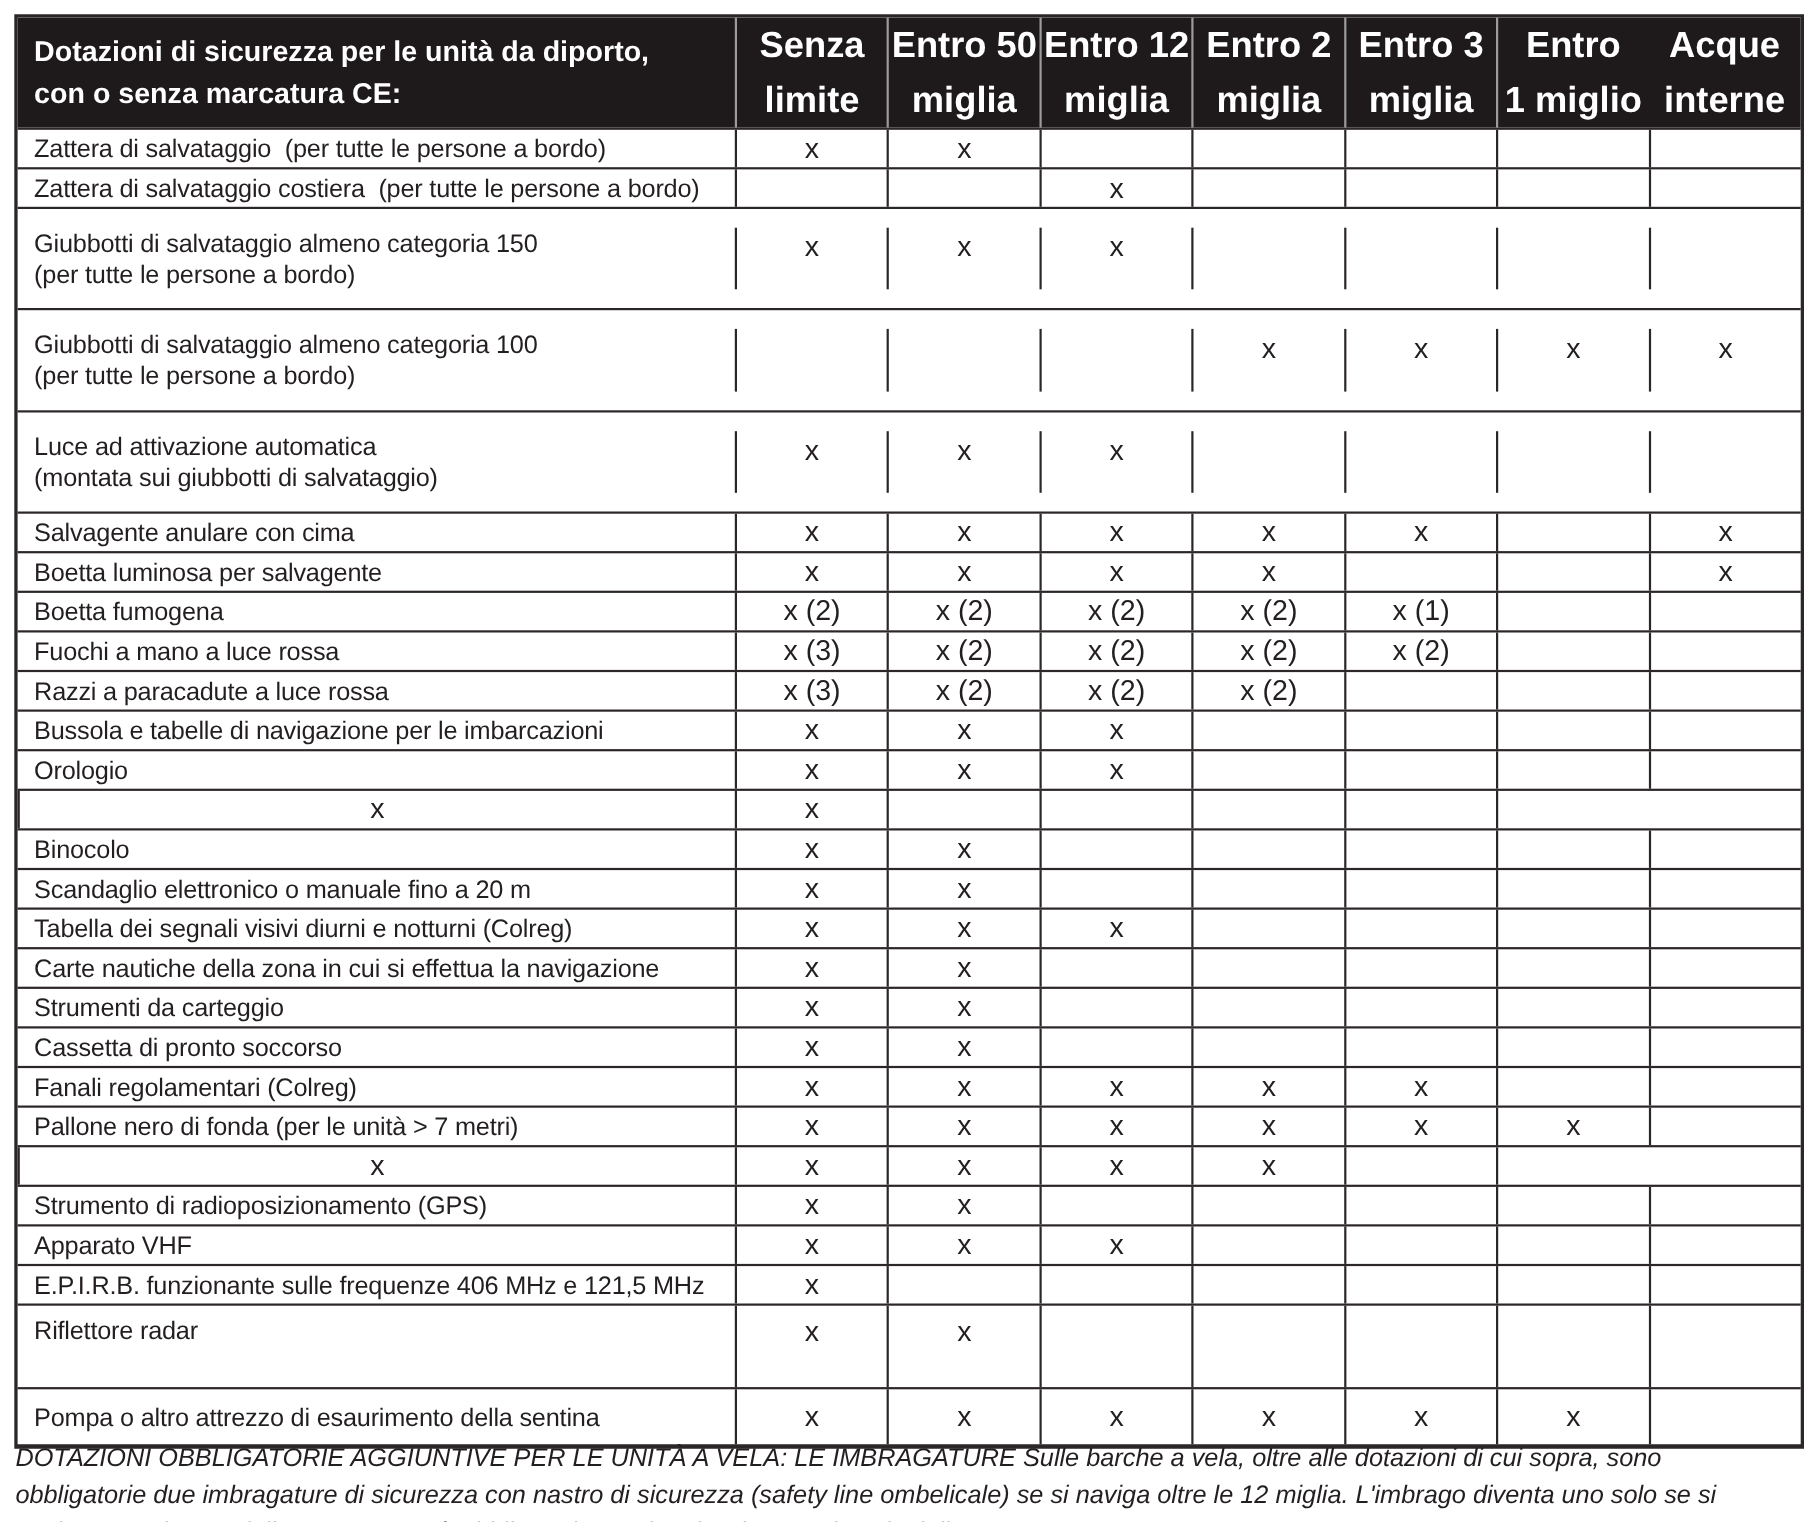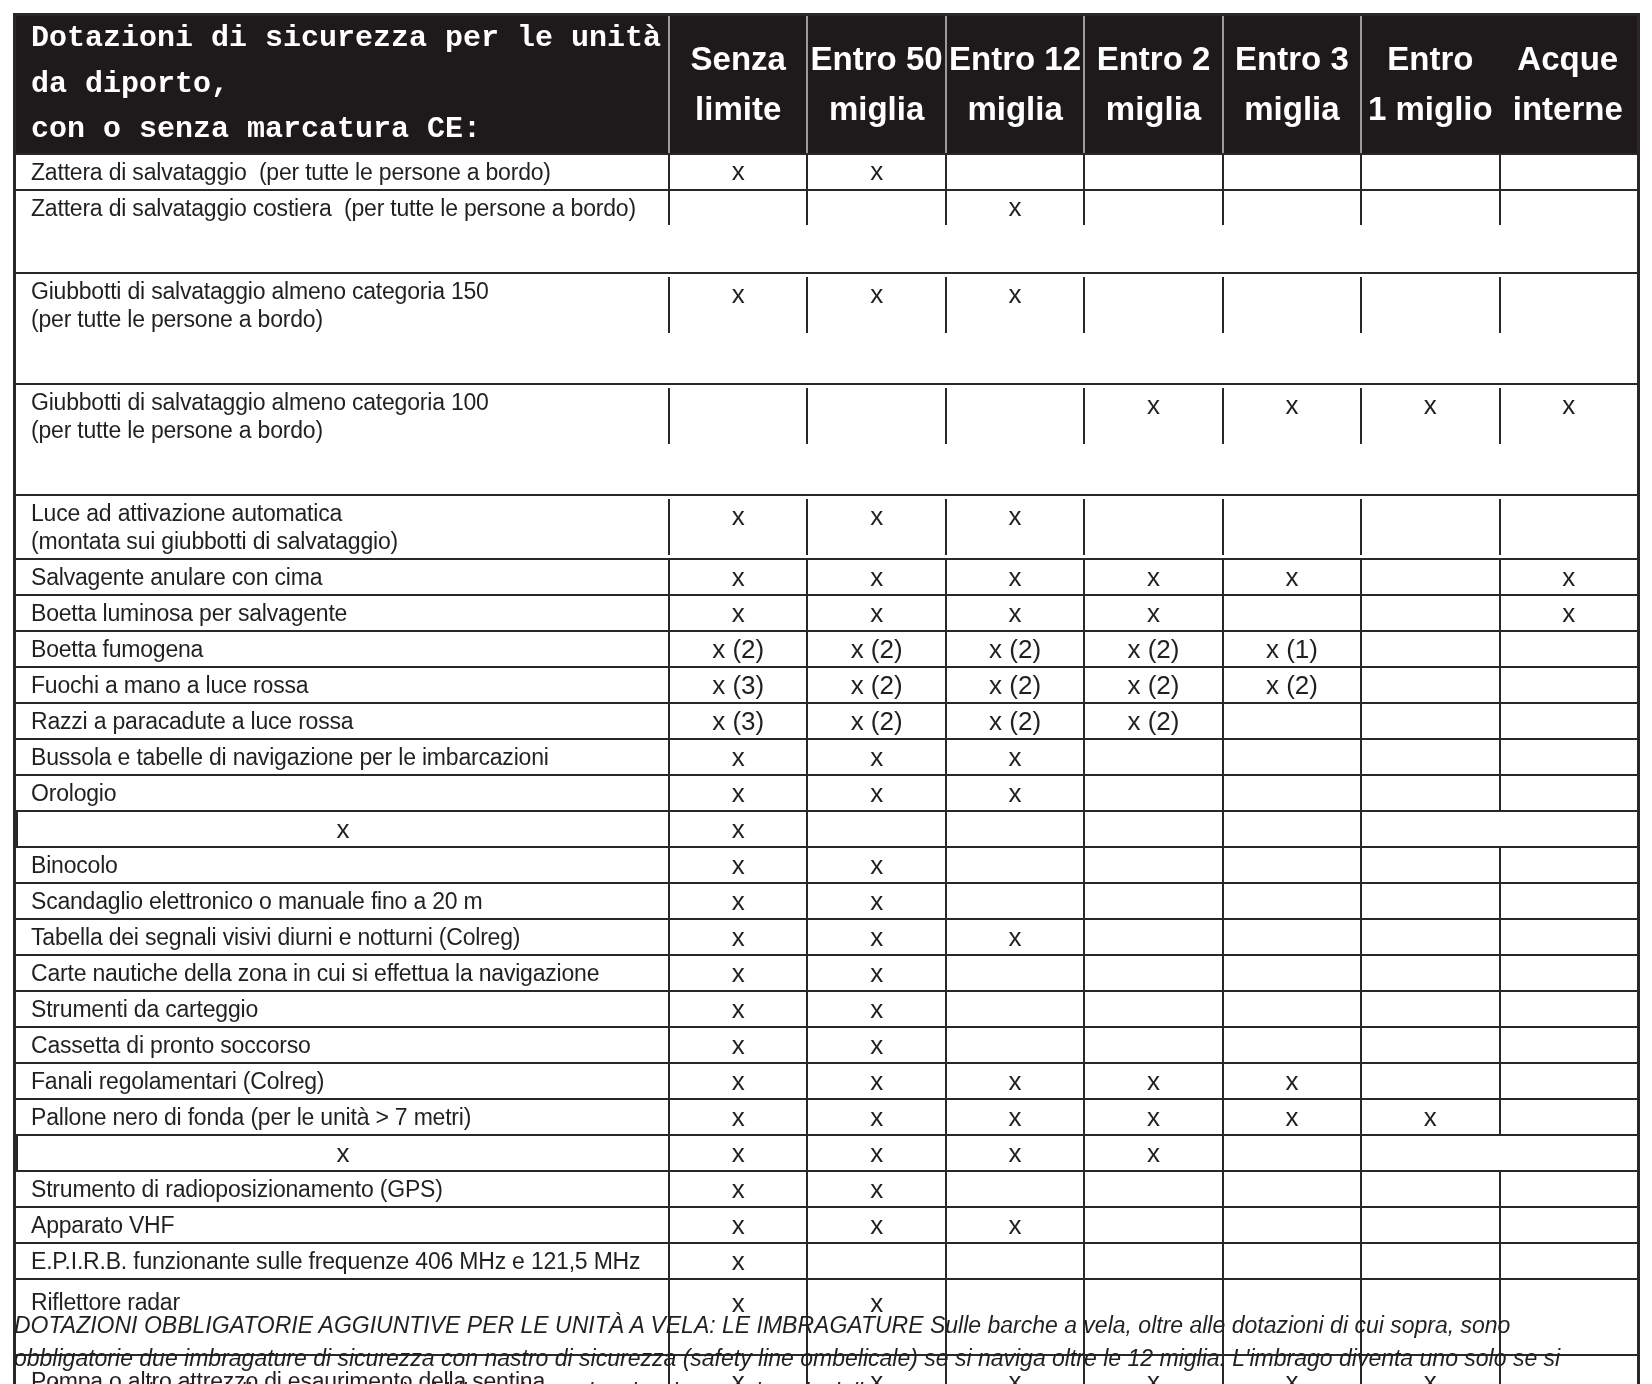--- a/index.html
+++ b/index.html
@@ -26,23 +26,22 @@
   }
   .header-row{
     display:grid;grid-template-columns:652px repeat(7,1fr);
     background:var(--header-bg);
     min-height:84px;
   }
   .hlabel{
     display:flex;align-items:center;
     padding-left:15px;
     color:var(--header-text);
-    font-weight:bold;font-size:30px;line-height:1.52;
+    font-weight:bold;font-size:26px;line-height:1.52;
     white-space:pre-line;
-    font-family:Liberation Mono, monospace;
   }
   .hcell{
     display:flex;align-items:center;justify-content:center;text-align:center;
     color:var(--header-text);
     font-weight:bold;font-size:33px;line-height:1.52;
     white-space:pre-line;
     border-left:2px solid var(--header-divider);
   }
   .hcell.no-div{border-left:none;}
   .trow{
@@ -54,21 +53,21 @@
   .cell.label{
     padding-left:15px;
     font-size:23px;letter-spacing:-0.2px;line-height:1.22;
     white-space:pre;overflow:hidden;
   }
   .cell.mark{
     justify-content:center;
     border-left:2px solid var(--grid-line);
     font-size:26px;
   }
-  .trow.multiline{padding:3px 0;margin-top:47px;}
+  .trow.multiline{padding:17px 0;}
   .trow.multiline .cell{align-items:flex-start;}
   .trow.multiline .cell.mark{padding-top:2px;}
   
   .trow:nth-child(26){min-height:76px;}
   .trow:nth-child(26) .cell{align-items:flex-start;padding-top:8px;}
   
   .trow:nth-child(27){min-height:52px;}
   .footnote{
     position:absolute;left:14px;top:1286px;width:1620px;
     font-size:23px;font-style:italic;line-height:1.45;

